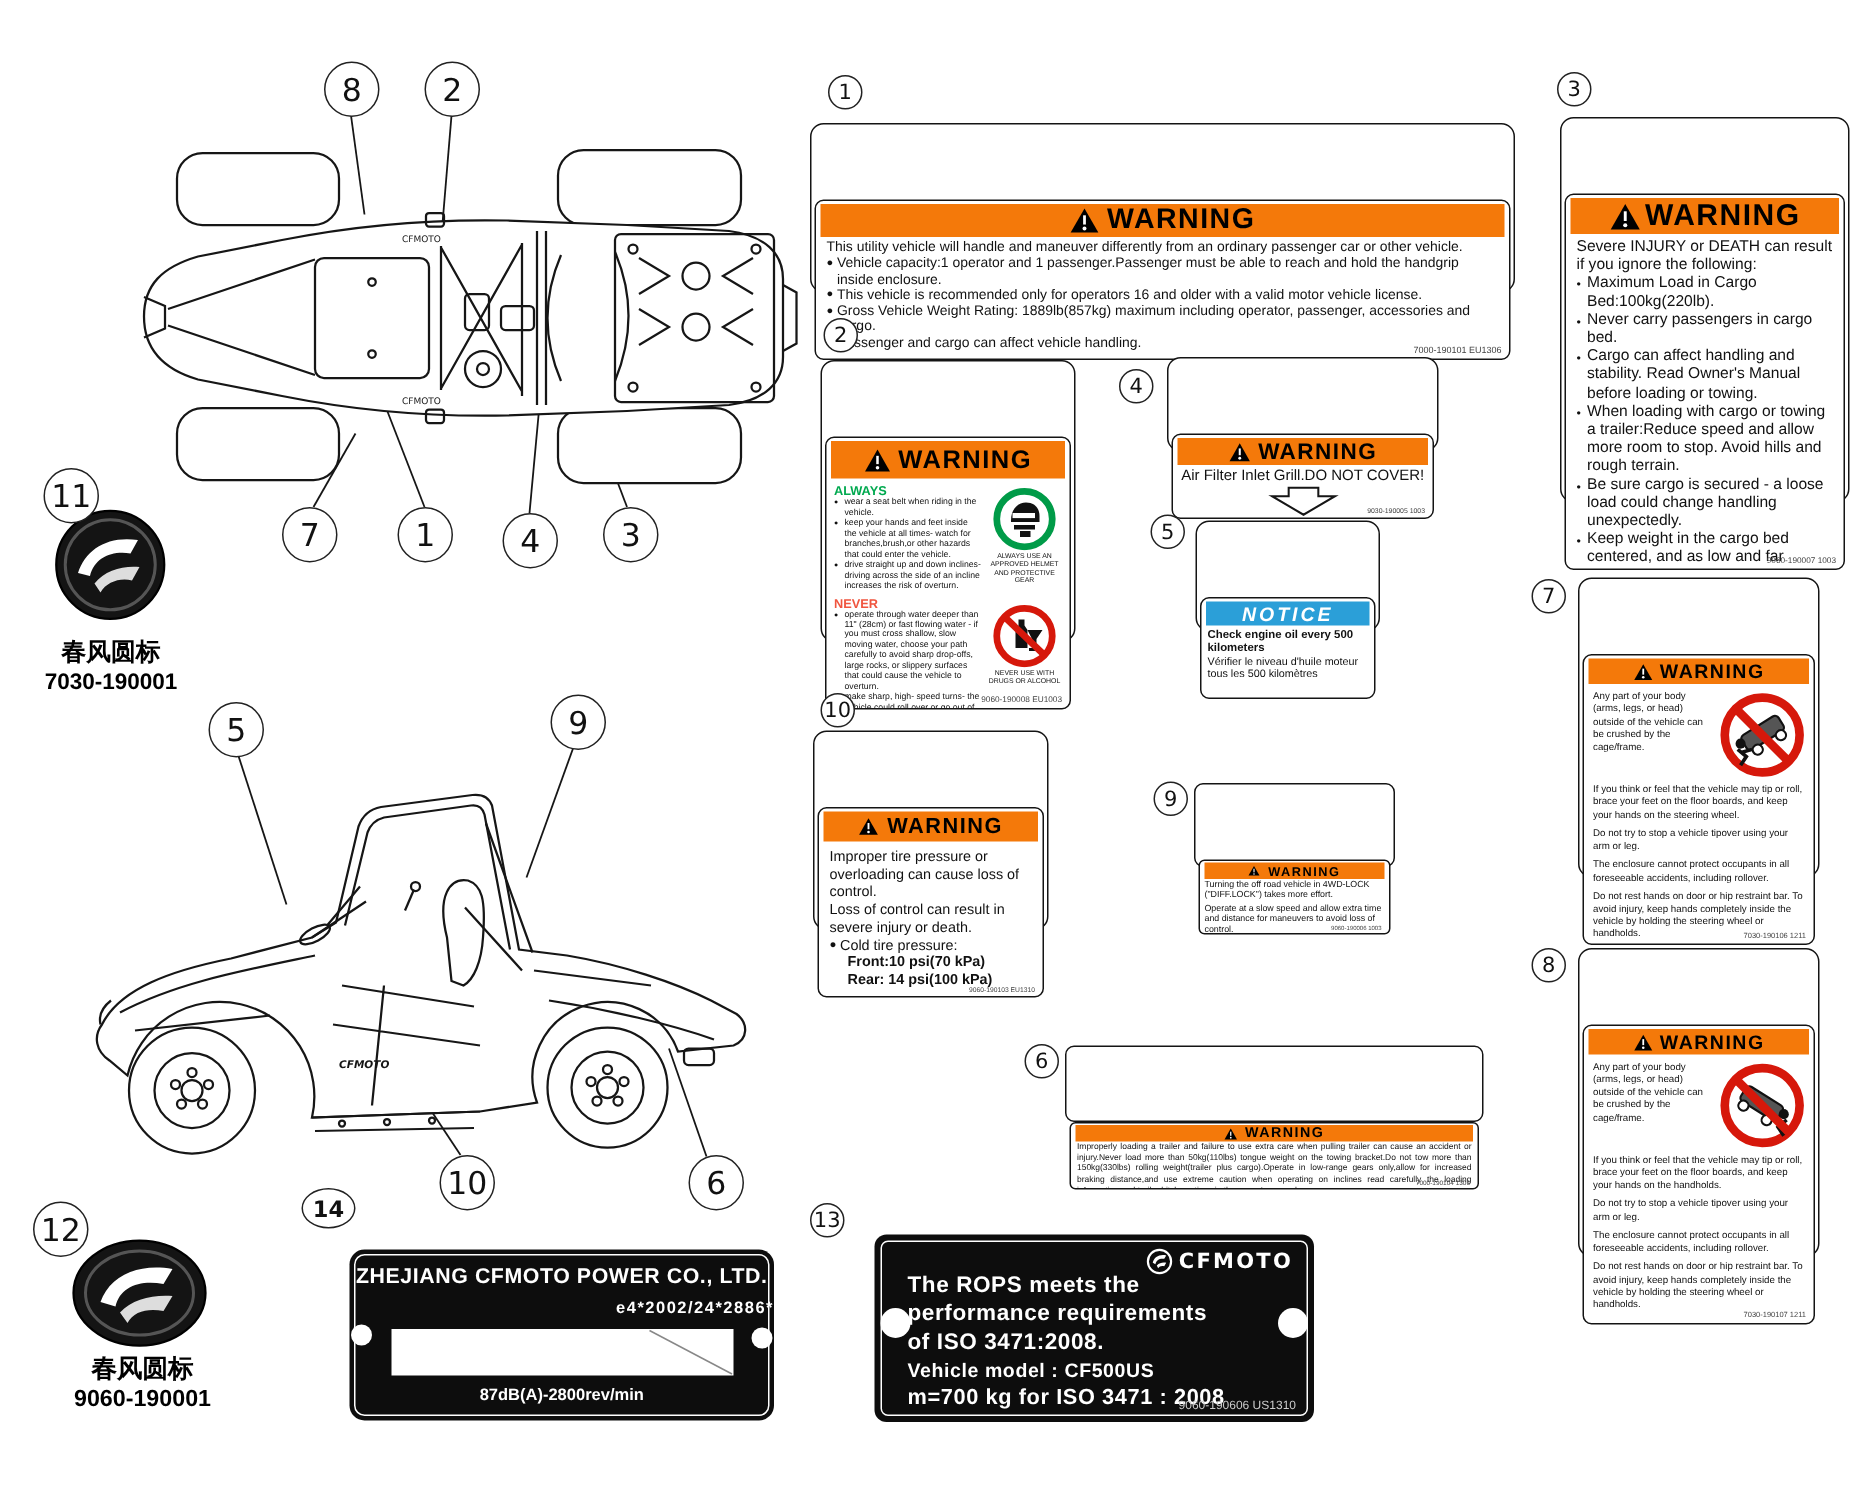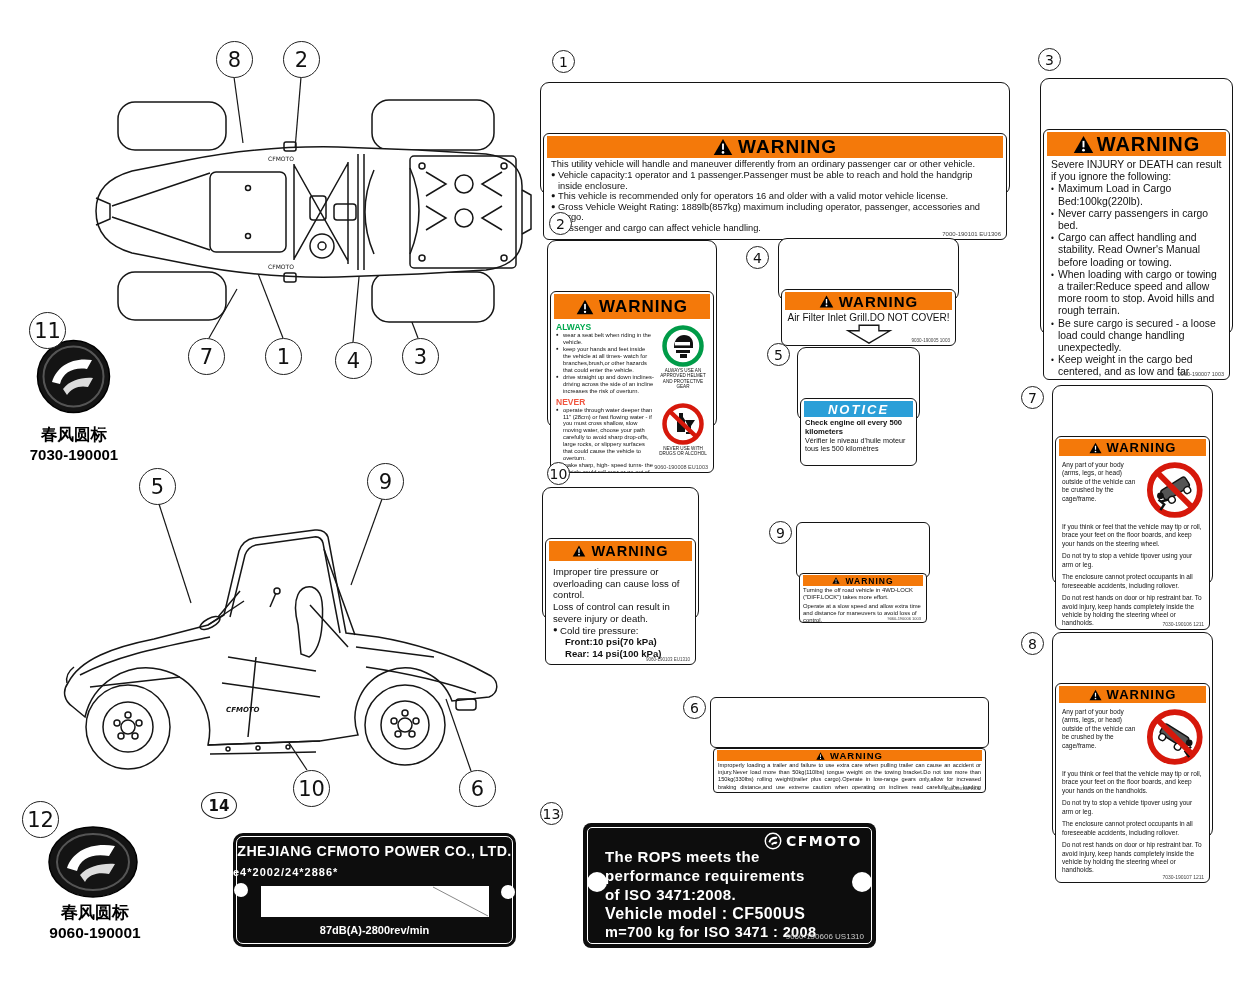--- a/index.html
+++ b/index.html
@@ -417,21 +417,21 @@
     <path d="M33,50 C41,41 55,38 68,39 L62,49 C52,47 42,49 38,57 Z" fill="#ddd"></path>
   </svg>
   <div class="emb-cap" style="left:22px;top:901px;width:146px;">
     <div style="font-size:17px;font-weight:bold;">春风圆标</div>
     <div style="font-size:15.5px;font-weight:600;">9060-190001</div>
   </div>
 
   <div class="plate" style="left:233px;top:833px;width:283px;height:114px;">
     <div class="pborder"></div>
     <div style="position:absolute;top:10px;width:100%;text-align:center;font-size:14.2px;font-weight:bold;letter-spacing:0.4px;">ZHEJIANG CFMOTO POWER CO., LTD.</div>
-    <div style="position:absolute;top:33px;width:100%;text-align:left;font-size:11px;font-weight:bold;letter-spacing:1px;">e4*2002/24*2886*</div>
+    <div style="position:absolute;top:33px;width:100%;text-align:right;font-size:11px;font-weight:bold;letter-spacing:1px;">e4*2002/24*2886*</div>
     <div style="position:absolute;left:28px;top:53px;width:228px;height:31px;background:#fff;">
       <svg width="228" height="31">
           <line x1="172" y1="1" x2="227" y2="30" stroke="#888" stroke-width="1"></line>
         </svg>
     </div>
     <div style="position:absolute;top:91px;width:100%;text-align:center;font-size:11px;font-weight:bold;">87dB(A)-2800rev/min</div>
     <div class="rivet" style="left:1px;top:50px;width:14px;height:14px;"></div>
     <div class="rivet" style="right:1px;top:52px;width:14px;height:14px;"></div>
   </div>
 
@@ -442,21 +442,21 @@
         <circle cx="10" cy="10" r="8.6" fill="none" stroke="#fff" stroke-width="1.6"></circle>
         <path d="M5,11 C6,6.5 10,4.5 15,5.5 L13.5,8 C10,7.5 7.5,9 7,12 Z" fill="#fff"></path>
         <path d="M8,13 C10,11 12.5,10.5 15,11 L13.5,13.5 C11.5,13 10,13.5 9,15 Z" fill="#fff"></path>
       </svg>
       <span style="font-size:14px;font-weight:bold;letter-spacing:1.5px;font-family:'DejaVu Sans',sans-serif;">CFMOTO</span>
     </div>
     <div style="position:absolute;left:22px;top:24px;font-weight:bold;letter-spacing:0.4px;">
       <div style="font-size:15px;line-height:19px;">The ROPS meets the</div>
       <div style="font-size:15px;line-height:19px;">performance requirements</div>
       <div style="font-size:15px;line-height:19px;">of ISO 3471:2008.</div>
-      <div style="font-size:16px;line-height:19px;">Vehicle model : CF500US</div>
+      <div style="font-size:13px;line-height:19px;">Vehicle model : CF500US</div>
       <div style="font-size:14.5px;line-height:19px;">m=700 kg for ISO 3471 : 2008</div>
     </div>
     <div style="position:absolute;right:12px;bottom:7px;font-size:8px;color:#ccc;">9060-190606  US1310</div>
     <div class="rivet" style="left:4px;top:49px;width:20px;height:20px;"></div>
     <div class="rivet" style="right:4px;top:49px;width:20px;height:20px;"></div>
   </div>
 
 </div>
 
 </body></html>

